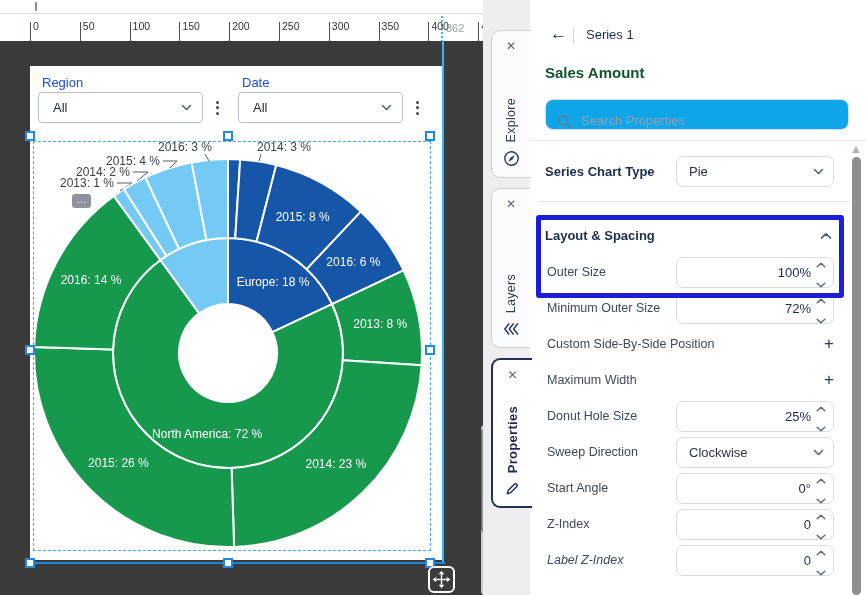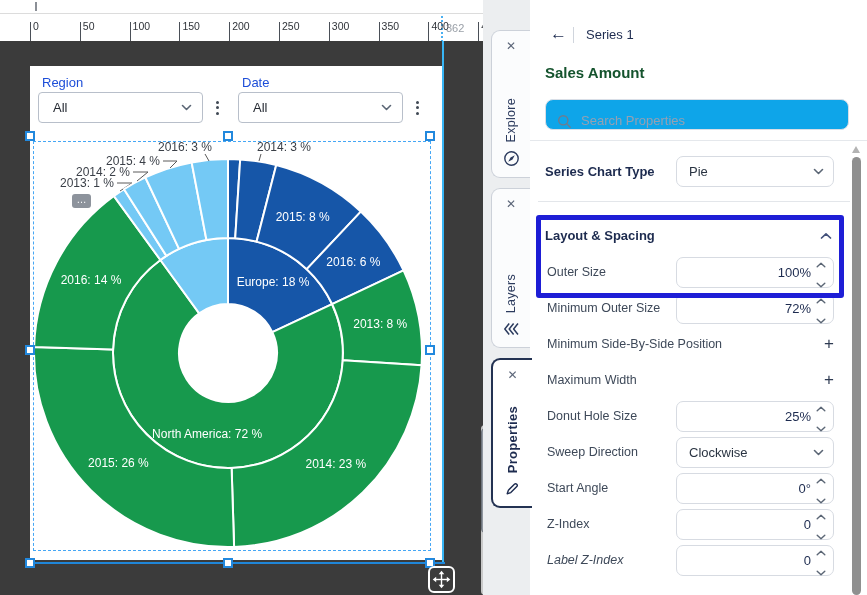--- a/index.html
+++ b/index.html
@@ -307,21 +307,21 @@
           <span class="sval">72%</span>
           <span class="stepchev">
             <span><svg width="10" height="6" viewBox="0 0 10 6">
                 <polyline points="1.2,4.8 5,1.2 8.8,4.8" fill="none" stroke="#5b6675" stroke-width="1.4" stroke-linecap="round" stroke-linejoin="round"></polyline>
               </svg></span>
             <span><svg width="10" height="6" viewBox="0 0 10 6">
                 <polyline points="1.2,1.2 5,4.8 8.8,1.2" fill="none" stroke="#5b6675" stroke-width="1.4" stroke-linecap="round" stroke-linejoin="round"></polyline>
               </svg></span>
           </span>
         </div>
-        <div class="prow-label abs" style="top: 337px;">Minimum Side-By-Side Position</div>
+        <div class="prow-label abs" style="top: 337px;">Custom Side-By-Side Position</div>
         <div class="plusbtn" style="top: 333px;">+</div>
         <div class="prow-label abs" style="top: 373px;">Maximum Width</div>
         <div class="plusbtn" style="top: 369px;">+</div>
         <div class="prow-label abs" style="top: 409px;">Donut Hole Size</div>
         <div class="ctrl" style="top: 401px;">
           <span class="sval">25%</span>
           <span class="stepchev">
             <span><svg width="10" height="6" viewBox="0 0 10 6">
                 <polyline points="1.2,4.8 5,1.2 8.8,4.8" fill="none" stroke="#5b6675" stroke-width="1.4" stroke-linecap="round" stroke-linejoin="round"></polyline>
               </svg></span>

